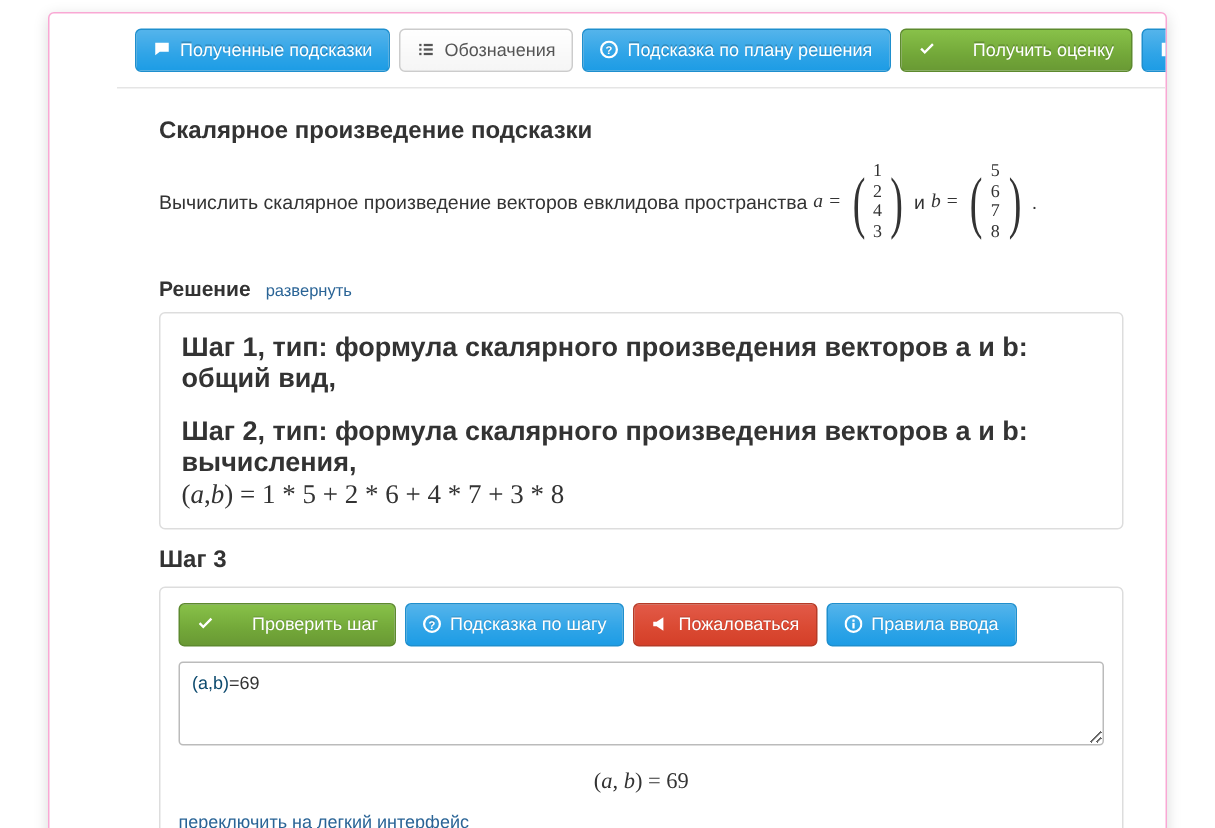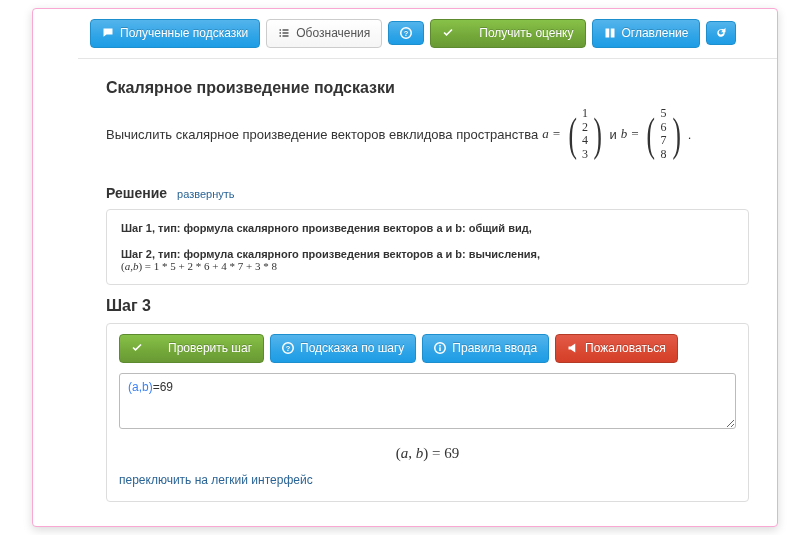--- a/index.html
+++ b/index.html
@@ -12,36 +12,36 @@
 .btn-red { background: linear-gradient(#e25a48,#da4932 60%,#d43f29); border-color: #b63b27; text-shadow: 0 -1px rgba(0,0,0,0.2); }
 .btn-white { background: linear-gradient(#fff,#f5f5f5); color: #555; border: 1px solid #ccc; }
 .btn .icon { width: 12px; height: 12px; display: inline-block; }
 .content { padding: 14px 28px 24px 28px; }
 h3 { font-size: 16px; font-weight: bold; margin: 6px 0 10px 0; }
 .problem { font-size: 13px; margin-bottom: 14px; display: flex; align-items: center; flex-wrap: wrap; gap: 4px; }
 .solution-header { display: flex; align-items: baseline; gap: 10px; margin: 6px 0 8px 0; }
 .solution-header h4 { font-size: 14px; font-weight: bold; }
 .link { color: #2a6496; font-size: 11px; cursor: pointer; text-decoration: none; margin-top: 12px; }
 .steps-box { border: 1px solid #ddd; border-radius: 4px; padding: 12px 14px; margin-bottom: 12px; background: #fff; }
-.step { margin-bottom: 14px; font-size: 11px; }
+.step { margin-bottom: 14px; font-size: 18px; }
 .step:last-child { margin-bottom: 0; }
 .step-title { font-weight: bold; }
 .math { font-family: "Times New Roman", Georgia, serif; font-style: normal; }
 .math i { font-style: italic; }
 .sub { font-size: 0.75em; vertical-align: sub; }
 .step3-header { font-size: 16px; font-weight: bold; margin: 10px 0 8px 0; }
 .answer-box { border: 1px solid #ddd; border-radius: 4px; padding: 10px 12px 14px 12px; }
 .answer-toolbar { display: flex; gap: 6px; margin-bottom: 10px; flex-wrap: nowrap; }
 .rendered { text-align: center; margin: 16px 0 10px 0; font-family: "Times New Roman", Georgia, serif; font-size: 15px; }
 .switch-link { color: #2a6496; font-size: 12px; cursor: pointer; }
 .paren-vec { display: inline-flex; align-items: center; font-family: "Times New Roman", serif; }
 .paren-vec .col { display: inline-flex; flex-direction: column; align-items: center; font-size: 12px; line-height: 1.15; padding: 0 2px; }
 .paren-vec .p { font-size: 46px; line-height: 0.9; font-weight: 100; transform: scaleX(0.55); }
 svg.icon { fill: currentColor; }
-.input-colored .ab { color: #3b82f6; }
+.input-colored .ab { color: #0c4a6e; }
 </style>
 </head>
 <body>
 
 <div class="page">
 
   <div class="toolbar">
     <div class="btn btn-blue">
       <svg class="icon" viewBox="0 0 16 16">
           <path d="M2 2h12v8H6l-4 3V10H2z"></path>
@@ -57,20 +57,21 @@
           <rect x="2" y="11" width="2" height="2"></rect>
           <rect x="6" y="11" width="8" height="2"></rect>
         </svg>
       <span>Обозначения</span>
     </div>
     <div class="btn btn-blue">
       <svg class="icon" viewBox="0 0 16 16">
           <circle cx="8" cy="8" r="7" fill="none" stroke="currentColor" stroke-width="2"></circle>
           <text x="8" y="12" text-anchor="middle" font-size="10" fill="currentColor" font-family="Arial" font-weight="bold">?</text>
         </svg>
+      <span>Подсказка по плану решения</span>
     </div>
     <div class="btn btn-green">
       <svg class="icon" viewBox="0 0 16 16">
           <path d="M2 8l4 4 8-8-1.5-1.5L6 9 3.5 6.5z"></path>
         </svg>
       <span>Получить оценку</span>
     </div>
     <div class="btn btn-blue">
       <svg class="icon" viewBox="0 0 16 16">
           <path d="M2 2h5v12H2zM9 2h5v12H9z"></path>
@@ -140,33 +141,33 @@
             </svg>
           <span>Проверить шаг</span>
         </div>
         <div class="btn btn-blue">
           <svg class="icon" viewBox="0 0 16 16">
               <circle cx="8" cy="8" r="7" fill="none" stroke="currentColor" stroke-width="2"></circle>
               <text x="8" y="12" text-anchor="middle" font-size="10" fill="currentColor" font-family="Arial" font-weight="bold">?</text>
             </svg>
           <span>Подсказка по шагу</span>
         </div>
+        <div class="btn btn-red">
+          <svg class="icon" viewBox="0 0 16 16">
+              <path d="M2 6h3l6-4v12l-6-4H2z"></path>
+            </svg>
+          <span>Пожаловаться</span>
+        </div>
         <div class="btn btn-blue">
           <svg class="icon" viewBox="0 0 16 16">
               <circle cx="8" cy="8" r="7" fill="none" stroke="currentColor" stroke-width="2"></circle>
               <rect x="7" y="7" width="2" height="5" fill="currentColor"></rect>
               <rect x="7" y="4" width="2" height="2" fill="currentColor"></rect>
             </svg>
           <span>Правила ввода</span>
-        </div>
-        <div class="btn btn-red">
-          <svg class="icon" viewBox="0 0 16 16">
-              <path d="M2 6h3l6-4v12l-6-4H2z"></path>
-            </svg>
-          <span>Пожаловаться</span>
         </div>
       </div>
 
       <div class="input input-colored" contenteditable="true" style="min-height: 56px; border: 1px solid rgb(187, 187, 187); border-radius: 3px; padding: 6px 8px; font-size: 12px; overflow: auto; resize: vertical;"><span class="ab">(a,b)</span>=69</div>
 
       <div class="rendered">(<i>a</i>, <i>b</i>) = 69</div>
 
       <a class="switch-link">переключить на легкий интерфейс</a>
     </div>
   </div>

